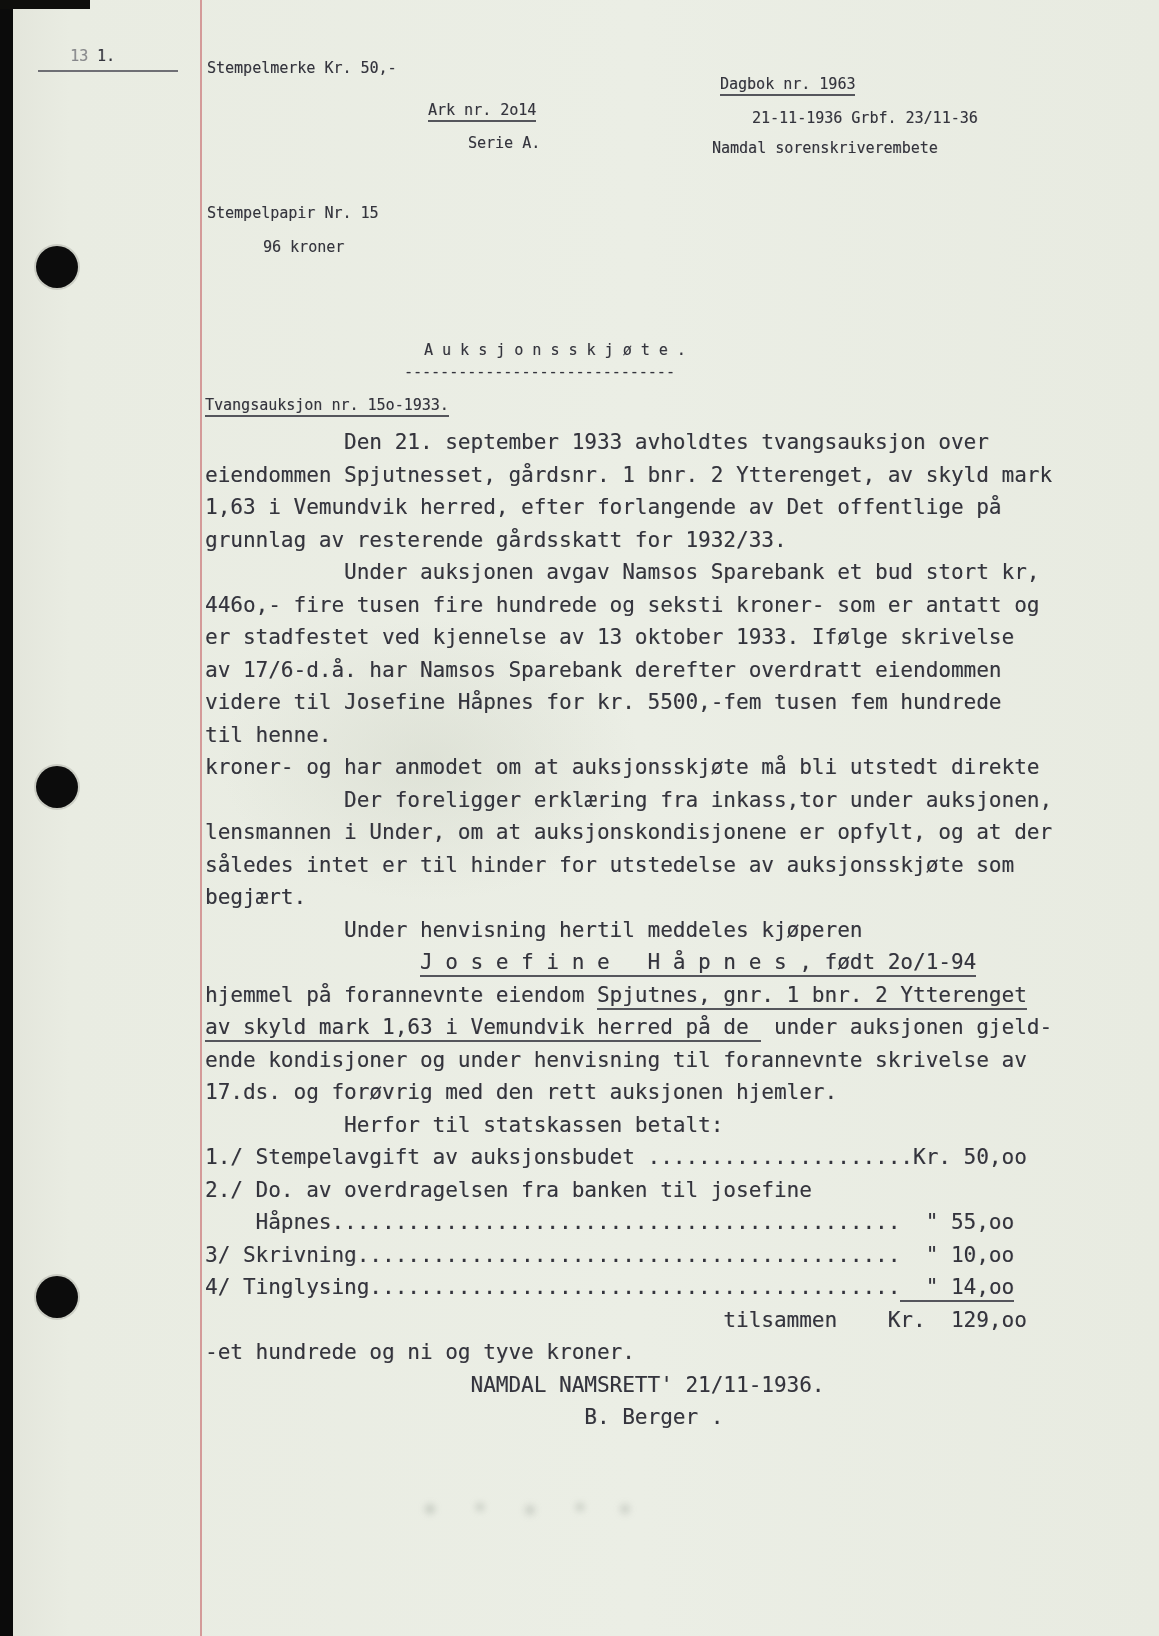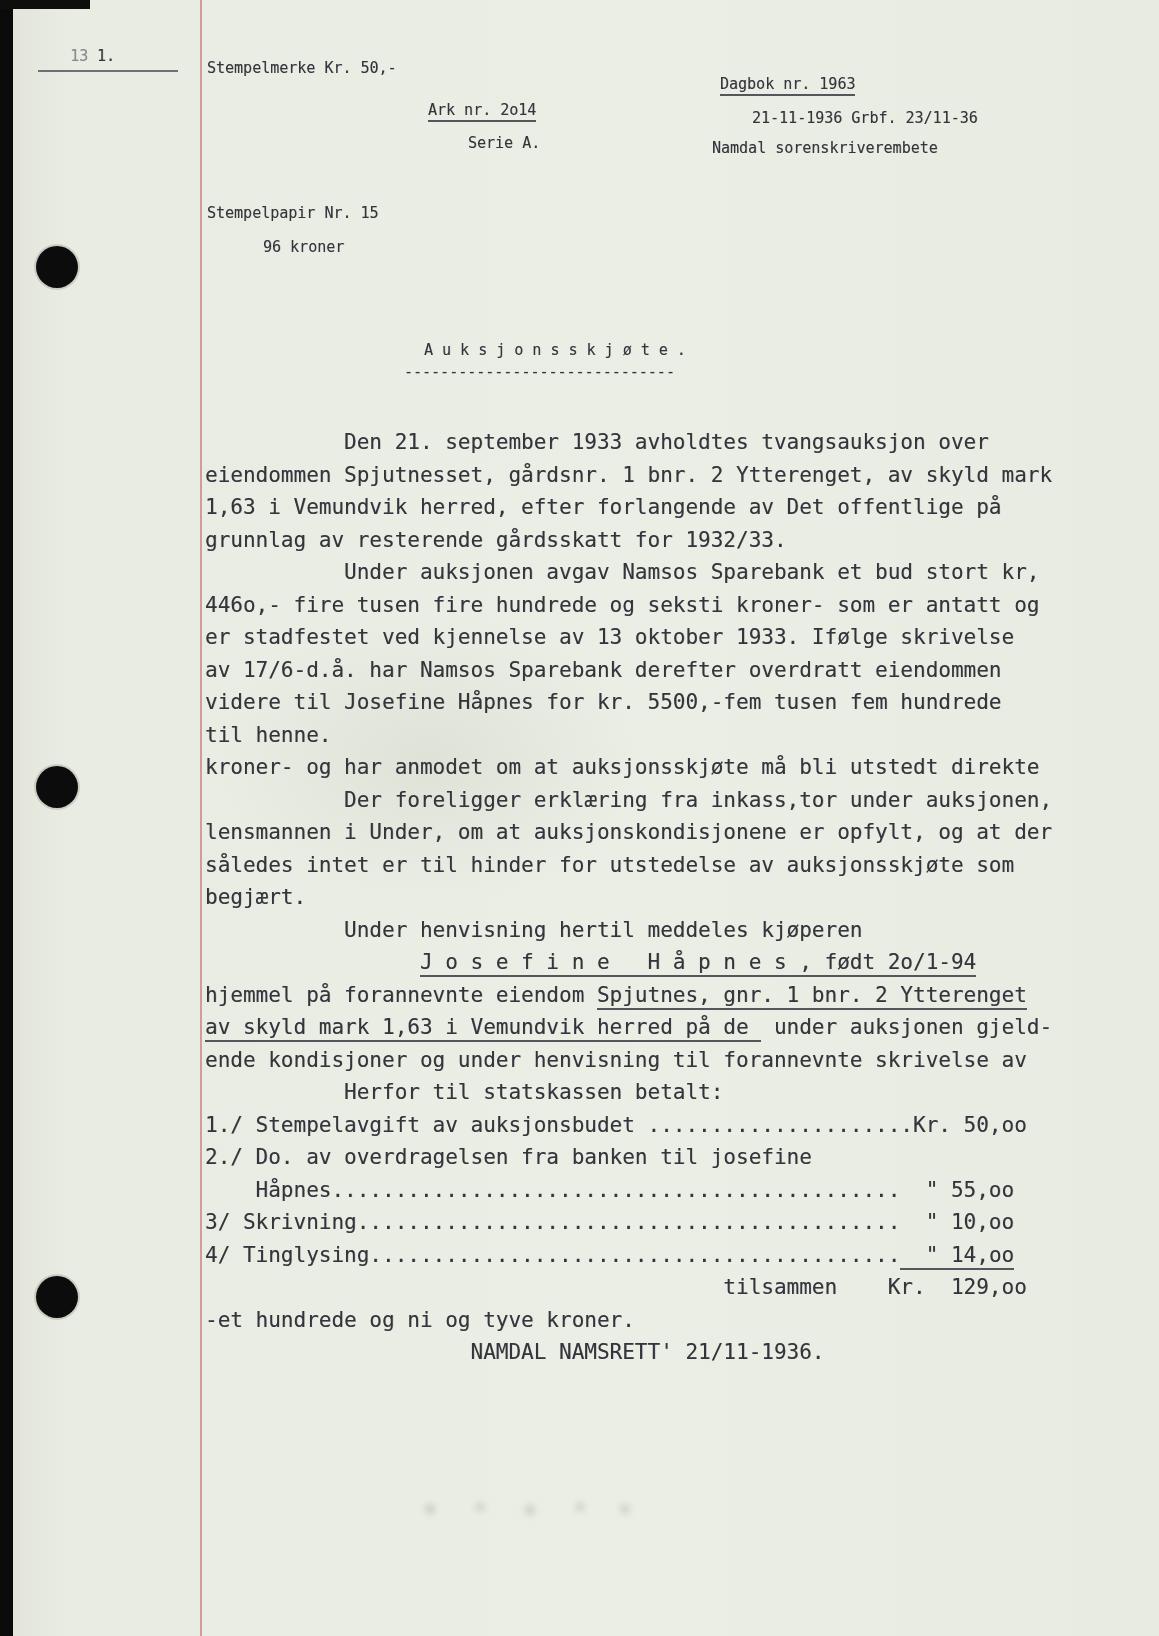--- a/index.html
+++ b/index.html
@@ -85,20 +85,21 @@
   <div class="abs ink" style="left:720px; top:68px;"><span class="u">Dagbok nr. 1963</span></div>
   <div class="abs ink" style="left:752px; top:102px;">21-11-1936 Grbf. 23/11-36</div>
   <div class="abs ink" style="left:712px; top:132px;">Namdal sorenskriverembete</div>
 
   <div class="abs ink" style="left:207px; top:197px;">Stempelpapir Nr. 15</div>
   <div class="abs ink" style="left:263px; top:231px;">96 kroner</div>
 
   <div class="abs ink" style="left:424px; top:334px;">A u k s j o n s s k j ø t e .</div>
   <div class="abs ink" style="left:404px; top:356px;">------------------------------</div>
 
+  <div class="abs ink" style="left:205px; top:389px;"><span class="u">Tvangsauksjon nr. 15o-1933.</span></div>
 
   <div class="body-block">
     <div class="ln">           Den 21. september 1933 avholdtes tvangsauksjon over</div>
     <div class="ln">eiendommen Spjutnesset, gårdsnr. 1 bnr. 2 Ytterenget, av skyld mark</div>
     <div class="ln">1,63 i Vemundvik herred, efter forlangende av Det offentlige på</div>
     <div class="ln">grunnlag av resterende gårdsskatt for 1932/33.</div>
     <div class="ln">           Under auksjonen avgav Namsos Sparebank et bud stort kr,</div>
     <div class="ln">446o,- fire tusen fire hundrede og seksti kroner- som er antatt og</div>
     <div class="ln">er stadfestet ved kjennelse av 13 oktober 1933. Ifølge skrivelse</div>
     <div class="ln">av 17/6-d.å. har Namsos Sparebank derefter overdratt eiendommen</div>
@@ -107,26 +108,28 @@
     <div class="ln">kroner- og har anmodet om at auksjonsskjøte må bli utstedt direkte</div>
     <div class="ln">           Der foreligger erklæring fra inkass,tor under auksjonen,</div>
     <div class="ln">lensmannen i Under, om at auksjonskondisjonene er opfylt, og at der</div>
     <div class="ln">således intet er til hinder for utstedelse av auksjonsskjøte som</div>
     <div class="ln">begjært.</div>
     <div class="ln">           Under henvisning hertil meddeles kjøperen</div>
     <div class="ln"><span>                 </span><span class="u">J o s e f i n e   H å p n e s , født 2o/1-94</span></div>
     <div class="ln"><span>hjemmel på forannevnte eiendom </span><span class="u">Spjutnes, gnr. 1 bnr. 2 Ytterenget</span></div>
     <div class="ln"><span class="u">av skyld mark 1,63 i Vemundvik herred på de </span><span> under auksjonen gjeld-</span></div>
     <div class="ln">ende kondisjoner og under henvisning til forannevnte skrivelse av</div>
+    <div class="ln">17.ds. og forøvrig med den rett auksjonen hjemler.</div>
     <div class="ln">           Herfor til statskassen betalt:</div>
     <div class="ln">1./ Stempelavgift av auksjonsbudet .....................Kr. 50,oo</div>
     <div class="ln">2./ Do. av overdragelsen fra banken til josefine</div>
     <div class="ln">    Håpnes.............................................  " 55,oo</div>
     <div class="ln">3/ Skrivning...........................................  " 10,oo</div>
     <div class="ln"><span>4/ Tinglysing..........................................</span><span class="u">  " 14,oo</span></div>
     <div class="ln">                                         tilsammen    Kr.  129,oo</div>
     <div class="ln">-et hundrede og ni og tyve kroner.</div>
     <div class="ln">                     NAMDAL NAMSRETT' 21/11-1936.</div>
+    <div class="ln">                              B. Berger .</div>
   </div>
 
   <div class="faded-stamp"></div>
 
 </div>
 
 </body></html>

